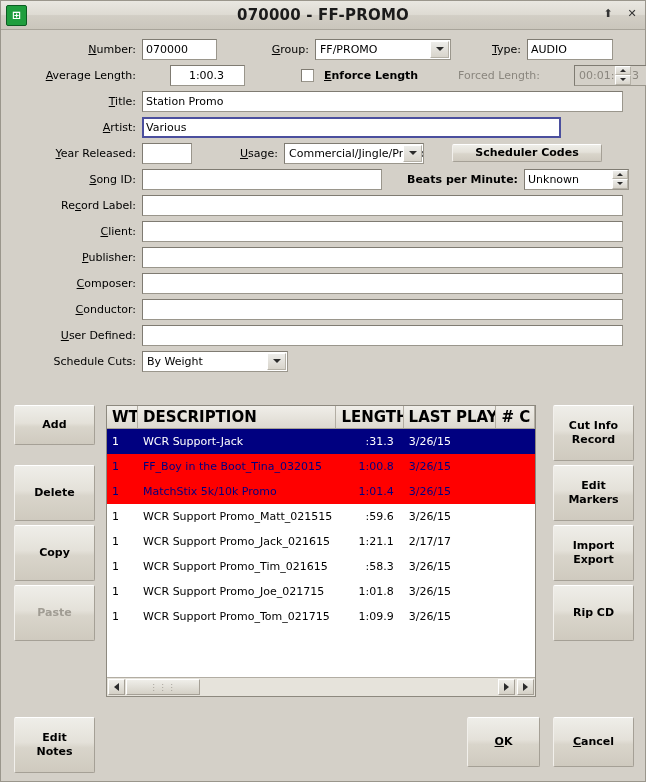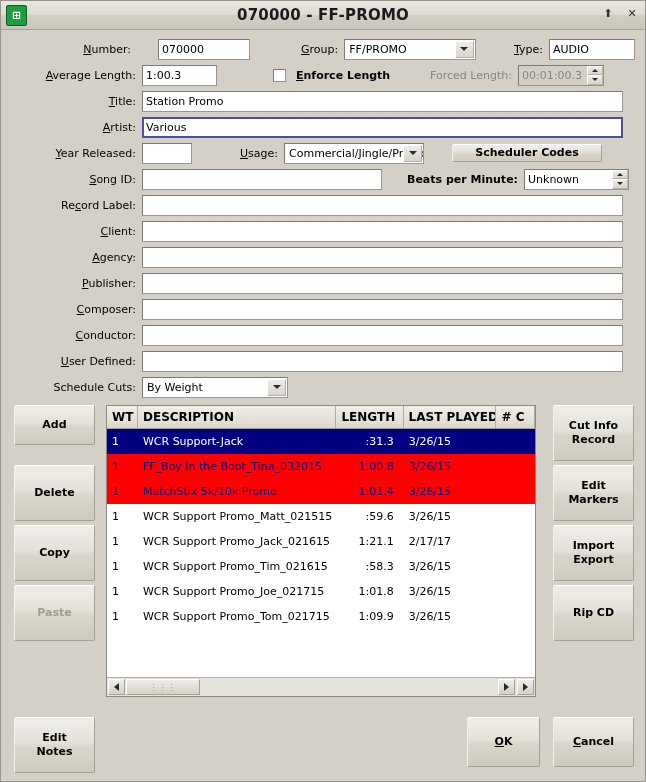--- a/index.html
+++ b/index.html
@@ -103,21 +103,21 @@
     font-family: "DejaVu Sans", "Liberation Sans", sans-serif;
     font-size: 11px;
     color: #000;
     padding: 0 3px;
     outline: none;
   }
   input.txt.focused {
     border: 2px solid #4b4f9e;
     padding: 0 2px;
   }
-  input.txt.right { text-align: left; padding-right: 5px; }
+  input.txt.right { text-align: center; padding-right: 5px; margin-left: 28px; }
   input.txt[disabled] {
     background: #d4d0c8;
     color: #8a867e;
   }
   .combo {
     position: relative;
     box-sizing: border-box;
     height: 21px;
     border: 1px solid #9a968c;
     border-top-color: #7f7b72;
@@ -227,21 +227,21 @@
     height: 292px;
     box-sizing: border-box;
     border: 1px solid #8d897f;
     background: #ffffff;
   }
   .lhead {
     display: flex;
     height: 22px;
     background: linear-gradient(to bottom, #f0eee9, #ddd9d0);
     border-bottom: 1px solid #a5a096;
-    font-size: 12px;
+    font-size: 15px;
     font-weight: bold;
   }
   .lhead div {
     box-sizing: border-box;
     border-right: 1px solid #b2ada3;
     display: flex;
     align-items: center;
     padding: 0 5px;
     overflow: hidden;
     white-space: nowrap;
@@ -327,21 +327,21 @@
     <div class="title-buttons">
       <div class="tbtn">⬆</div>
       <div class="tbtn">✕</div>
     </div>
   </div>
 
   <div class="form">
 
     <div class="row">
       <div class="lbl" style="width:125px"><u>N</u>umber:</div>
-      <input class="txt" style="width: 92px; margin-left: 21px;" value="070000">
+      <input class="txt" style="width: 75px;" value="070000">
       <div class="lbl" style="width:92px"><u>G</u>roup:</div>
       <div class="combo" style="width:136px">
         <span>FF/PROMO</span>
         <span class="arrow">
             <span class="arrow-gly"></span>
           </span>
       </div>
       <div class="lbl" style="width:70px"><u>T</u>ype:</div>
       <input class="txt" style="width: 86px;" value="AUDIO">
     </div>
@@ -366,21 +366,21 @@
       </div>
     </div>
 
     <div class="row">
       <div class="lbl" style="width:125px"><u>T</u>itle:</div>
       <input class="txt" style="width: 481px;" value="Station Promo">
     </div>
 
     <div class="row">
       <div class="lbl" style="width:125px"><u>A</u>rtist:</div>
-      <input class="txt focused" style="width: 481px;" value="Various">
+      <input class="txt focused" style="width: 419px;" value="Various">
     </div>
 
     <div class="row">
       <div class="lbl" style="width:125px"><u>Y</u>ear Released:</div>
       <input class="txt" style="width: 50px;" value="">
       <div class="lbl" style="width:86px"><u>U</u>sage:</div>
       <div class="combo" style="width:140px">
         <span>Commercial/Jingle/Promo</span>
         <span class="arrow">
             <span class="arrow-gly"></span>
@@ -411,24 +411,20 @@
     <div class="row">
       <div class="lbl" style="width:125px">Re<u>c</u>ord Label:</div>
       <input class="txt" style="width: 481px;" value="">
     </div>
 
     <div class="row">
       <div class="lbl" style="width:125px"><u>C</u>lient:</div>
       <input class="txt" style="width: 481px;" value="">
     </div>
 
-    <div class="row">
-      <div class="lbl" style="width:125px"><u>A</u>gency:</div>
-      <input class="txt" style="width: 481px;" value="">
-    </div>
 
     <div class="row">
       <div class="lbl" style="width:125px"><u>P</u>ublisher:</div>
       <input class="txt" style="width: 481px;" value="">
     </div>
 
     <div class="row">
       <div class="lbl" style="width:125px"><u>C</u>omposer:</div>
       <input class="txt" style="width: 481px;" value="">
     </div>

